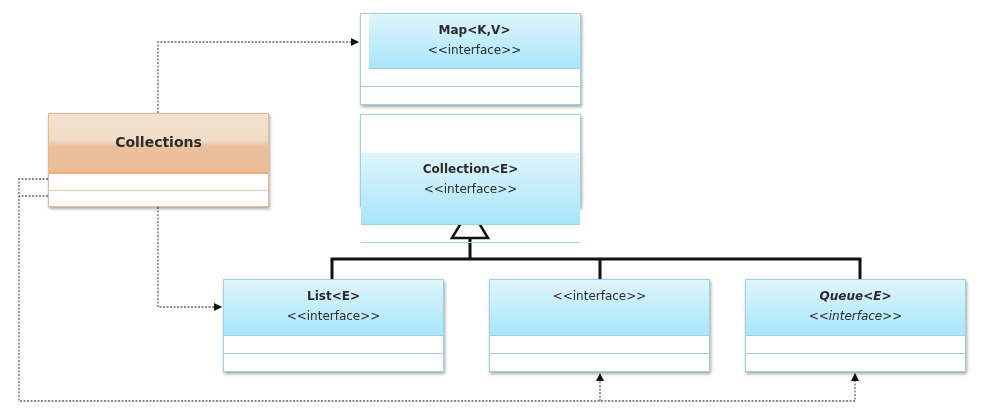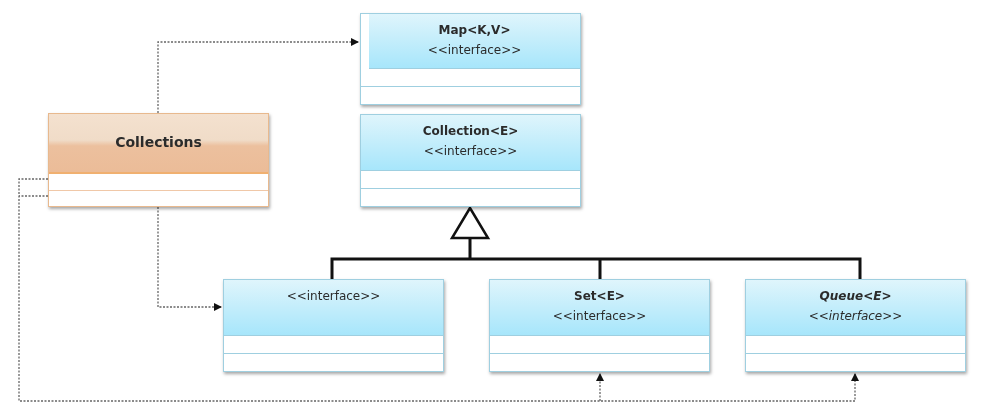--- a/index.html
+++ b/index.html
@@ -46,47 +46,47 @@
 <div class="box iface" style="left:360px;top:13px;width:221px;height:92px;">
   <div class="head" style="height:55px;padding-top:6px;box-sizing:border-box;margin-left:8px;">
     <span>Map&lt;K,V&gt;</span>
     <span style="font-weight:normal;font-size:12px;">&lt;&lt;interface&gt;&gt;</span>
   </div>
   <div class="sect"></div>
   <div class="sect"></div>
 </div>
 
 <div class="box iface" style="left:360px;top:114px;width:221px;height:93px;">
-  <div class="head" style="height:56px;padding-top:6px;box-sizing:border-box;">
+  <div class="head" style="height:72px;padding-top:6px;box-sizing:border-box;margin-top:38px;">
     <span>Collection&lt;E&gt;</span>
     <span style="font-weight:normal;">&lt;&lt;interface&gt;&gt;</span>
   </div>
   <div class="sect"></div>
   <div class="sect"></div>
 </div>
 
 <div class="box cls" style="left:48px;top:113px;width:221px;height:94px;">
   <div class="head" style="height:58px;line-height:56px;">
     <span>Collections</span>
   </div>
   <div class="sect"></div>
   <div class="sect"></div>
 </div>
 
 <div class="box iface" style="left:223px;top:279px;width:221px;height:93px;">
   <div class="head" style="height:56px;padding-top:6px;box-sizing:border-box;">
+    <span>List&lt;E&gt;</span>
     <span style="font-weight:normal;">&lt;&lt;interface&gt;&gt;</span>
   </div>
   <div class="sect"></div>
   <div class="sect"></div>
 </div>
 
 <div class="box iface" style="left:489px;top:279px;width:221px;height:93px;">
   <div class="head" style="height:56px;padding-top:6px;box-sizing:border-box;">
-    <span>Set&lt;E&gt;</span>
     <span style="font-weight:normal;">&lt;&lt;interface&gt;&gt;</span>
   </div>
   <div class="sect"></div>
   <div class="sect"></div>
 </div>
 
 <div class="box iface" style="left:745px;top:279px;width:221px;height:93px;font-style:italic;">
   <div class="head" style="height:56px;padding-top:6px;box-sizing:border-box;">
     <span>Queue&lt;E&gt;</span>
     <span style="font-weight:normal;">&lt;&lt;interface&gt;&gt;</span>

